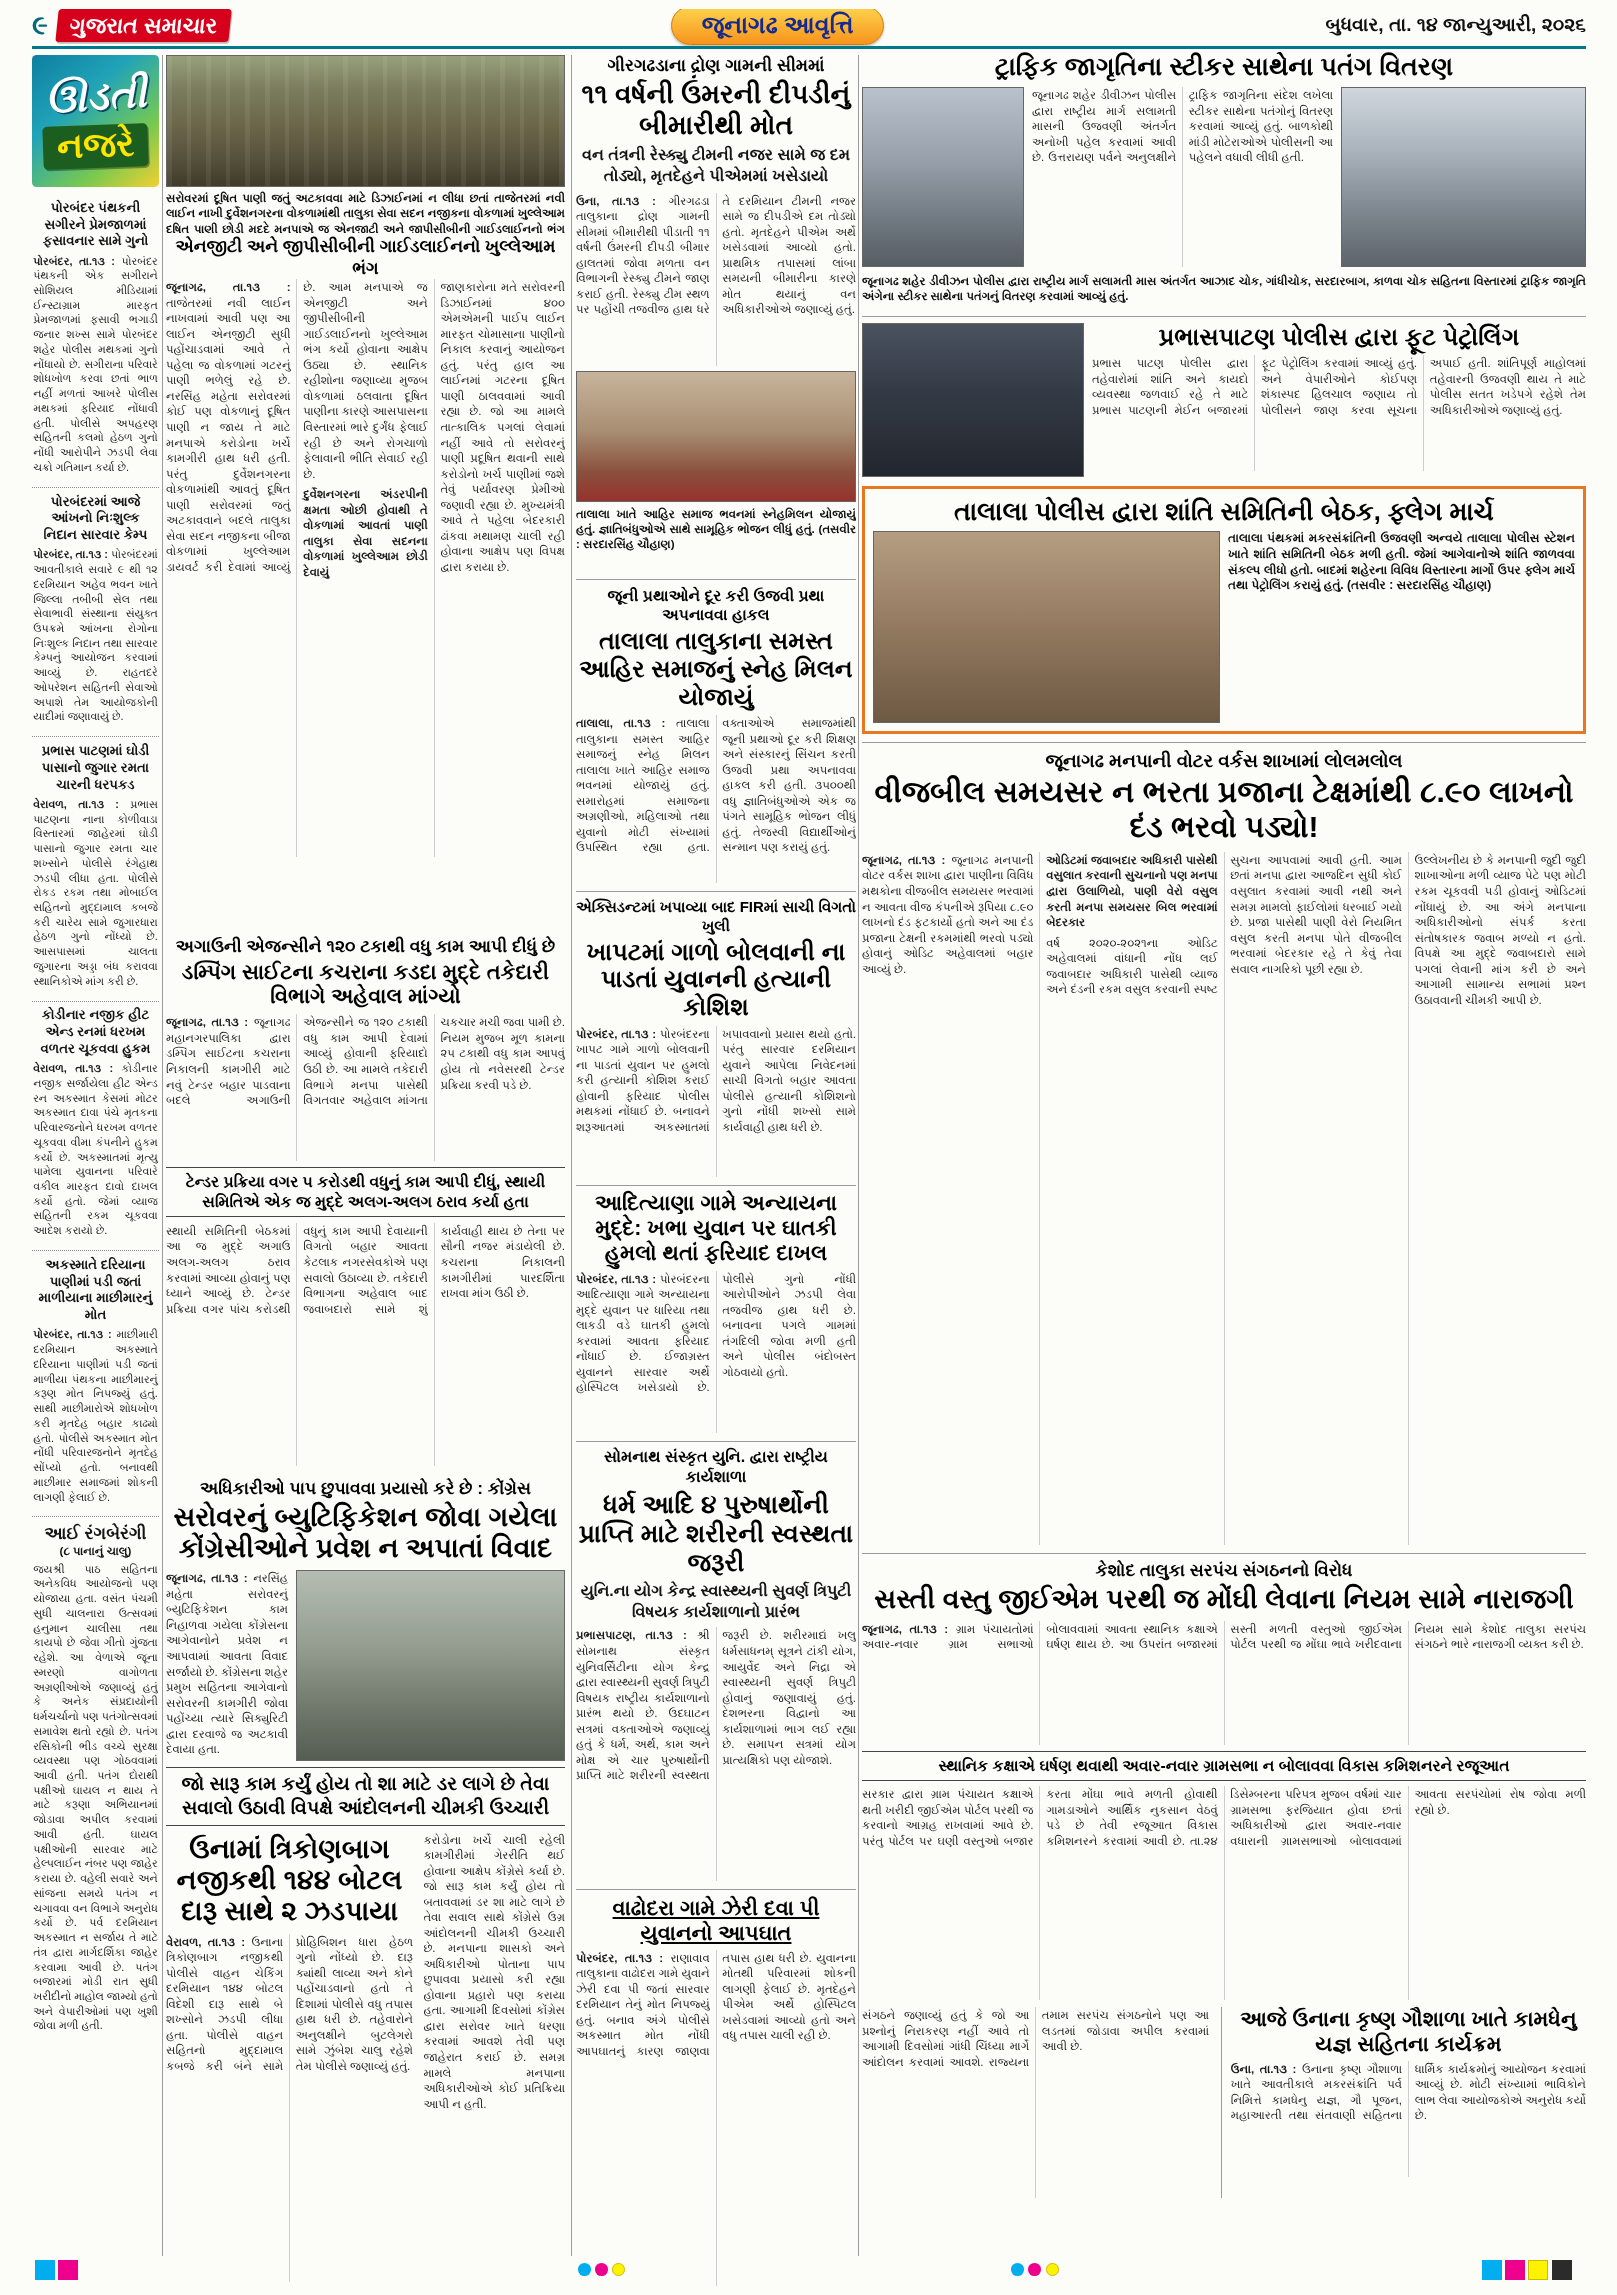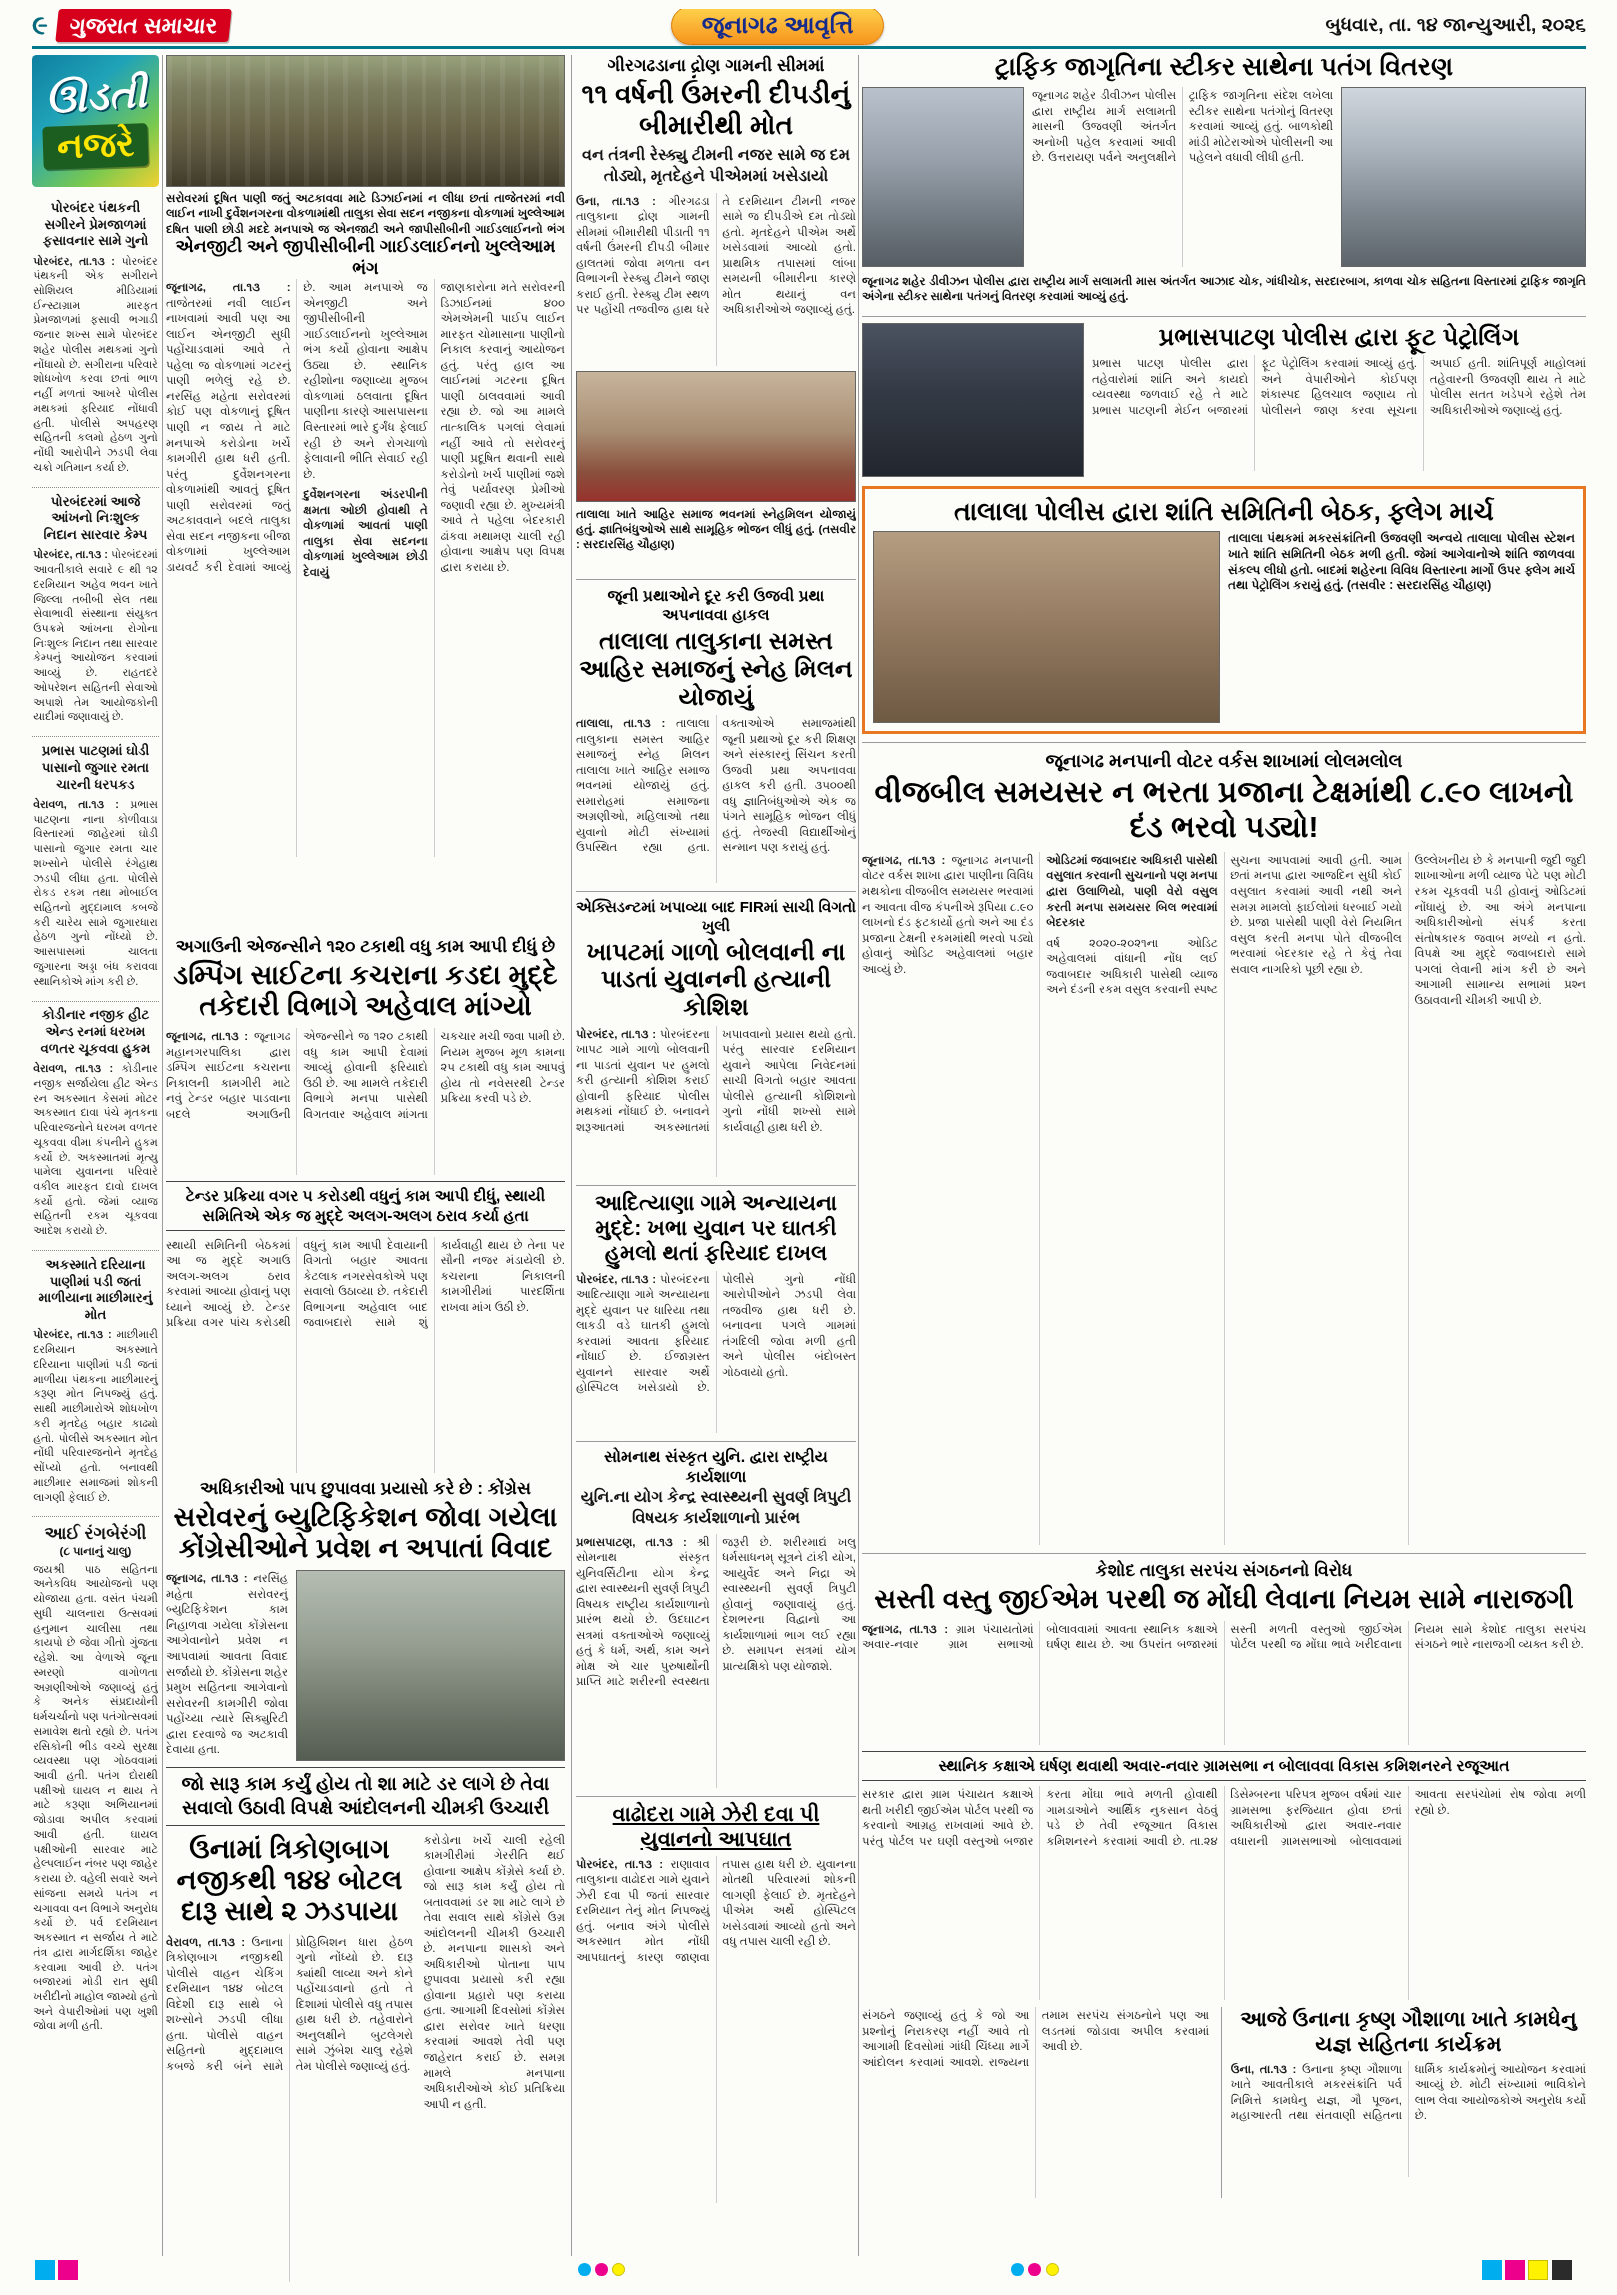--- a/index.html
+++ b/index.html
@@ -66,21 +66,21 @@
   
   #blk-canal { left:166px; top:55px; width:399px; height:132px; }
   #blk-canal-cap { left:166px; top:190px; width:399px; height:43px; }
   #blk-vokla { left:166px; top:236px; width:399px; height:693px; }
   #blk-vokla .headline { font-size:30px; margin:2.3px 0 5.8px; }
   #blk-vokla .kicker { font-size:17.3px; }
   #blk-vokla .body-text { height:578px; }
 
   #blk-dumping { left:166px; top:936px; width:399px; height:537px; }
   #blk-dumping .kicker { font-size:17.3px; }
-  #blk-dumping .headline { font-size:27px; margin:2.3px 0 5.8px; }
+  #blk-dumping .headline { font-size:21px; margin:2.3px 0 5.8px; }
   .dump-b1 { height:147px; margin-bottom:5.8px; }
   #blk-dumping .subhead { font-size:15.6px; margin-bottom:5.8px; }
   .dump-b2 { height:243px; }
 
   #blk-congress { left:166px; top:1478px; width:399px; height:804px; }
   #blk-congress .kicker { font-size:17.3px; }
   #blk-congress .headline { font-size:27px; margin:2.3px 0 5.8px; }
   .cong-row { height:191px; margin-bottom:5.8px; }
   .cong-txt { width:122px; }
   .cong-photo { flex:1; height:191px; }
@@ -303,20 +303,21 @@
 
     <div class="sect">
       <div class="headline adit-head">આદિત્યાણા ગામે અન્યાયના મુદ્દે: ખભા યુવાન પર ઘાતકી હુમલો થતાં ફરિયાદ દાખલ</div>
       <div class="body-text cols2 adit-body">
         <p><span class="dateline">પોરબંદર, તા.૧૩</span><span>પોરબંદરના આદિત્યાણા ગામે અન્યાયના મુદ્દે યુવાન પર ધારિયા તથા લાકડી વડે ઘાતકી હુમલો કરવામાં આવતા ફરિયાદ નોંધાઈ છે. ઈજાગ્રસ્ત યુવાનને સારવાર અર્થે હોસ્પિટલ ખસેડાયો છે. પોલીસે ગુનો નોંધી આરોપીઓને ઝડપી લેવા તજવીજ હાથ ધરી છે. બનાવના પગલે ગામમાં તંગદિલી જોવા મળી હતી અને પોલીસ બંદોબસ્ત ગોઠવાયો હતો.</span></p>
       </div>
     </div>
 
     <div class="sect">
       <div class="kicker som-kick">સોમનાથ સંસ્કૃત યુનિ. દ્વારા રાષ્ટ્રીય કાર્યશાળા</div>
+      <div class="headline som-head">ધર્મ આદિ ૪ પુરુષાર્થોની પ્રાપ્તિ માટે શરીરની સ્વસ્થતા જરૂરી</div>
       <div class="som-sub">યુનિ.ના યોગ કેન્દ્ર સ્વાસ્થ્યની સુવર્ણ ત્રિપુટી વિષયક કાર્યશાળાનો પ્રારંભ</div>
       <div class="body-text cols2 som-body">
         <p><span class="dateline">પ્રભાસપાટણ, તા.૧૩</span><span>શ્રી સોમનાથ સંસ્કૃત યુનિવર્સિટીના યોગ કેન્દ્ર દ્વારા સ્વાસ્થ્યની સુવર્ણ ત્રિપુટી વિષયક રાષ્ટ્રીય કાર્યશાળાનો પ્રારંભ થયો છે. ઉદઘાટન સત્રમાં વક્તાઓએ જણાવ્યું હતું કે ધર્મ, અર્થ, કામ અને મોક્ષ એ ચાર પુરુષાર્થોની પ્રાપ્તિ માટે શરીરની સ્વસ્થતા જરૂરી છે. શરીરમાદ્યં ખલુ ધર્મસાધનમ્ સૂત્રને ટાંકી યોગ, આયુર્વેદ અને નિદ્રા એ સ્વાસ્થ્યની સુવર્ણ ત્રિપુટી હોવાનું જણાવાયું હતું. દેશભરના વિદ્વાનો આ કાર્યશાળામાં ભાગ લઈ રહ્યા છે. સમાપન સત્રમાં યોગ પ્રાત્યક્ષિકો પણ યોજાશે.</span></p>
       </div>
     </div>
 
     <div class="sect">
       <div class="headline vadh-head">વાઢોદરા ગામે ઝેરી દવા પી યુવાનનો આપઘાત</div>
       <div class="body-text cols2 vadh-body">
         <p><span class="dateline">પોરબંદર, તા.૧૩</span><span>રાણાવાવ તાલુકાના વાઢોદરા ગામે યુવાને ઝેરી દવા પી જતાં સારવાર દરમિયાન તેનું મોત નિપજ્યું હતું. બનાવ અંગે પોલીસે અકસ્માત મોત નોંધી આપઘાતનું કારણ જાણવા તપાસ હાથ ધરી છે. યુવાનના મોતથી પરિવારમાં શોકની લાગણી ફેલાઈ છે. મૃતદેહને પીએમ અર્થે હોસ્પિટલ ખસેડવામાં આવ્યો હતો અને વધુ તપાસ ચાલી રહી છે.</span></p>

